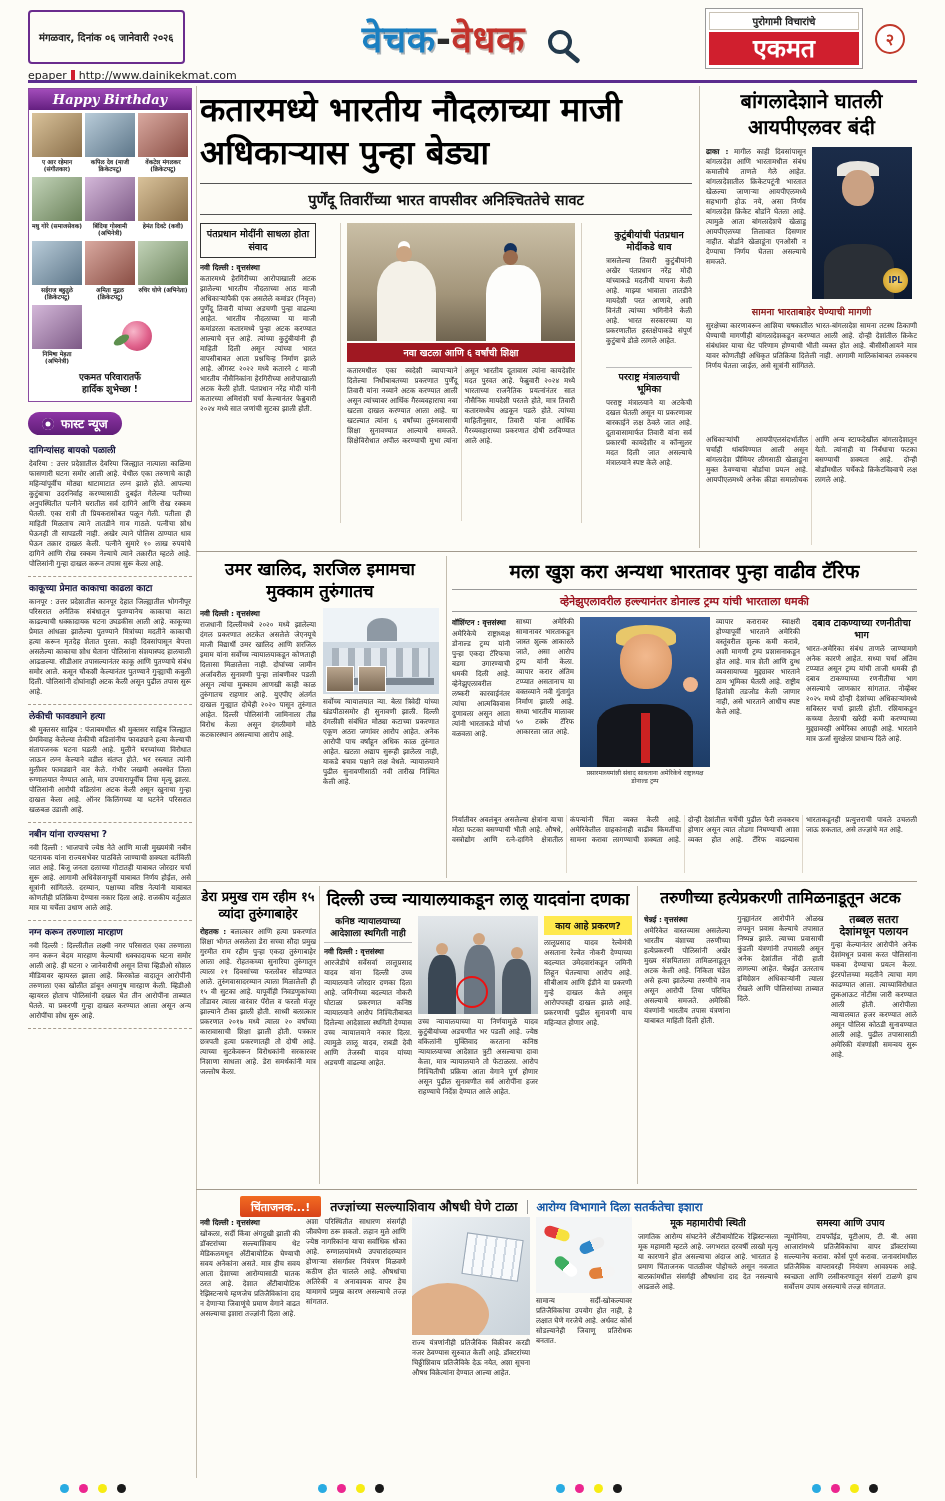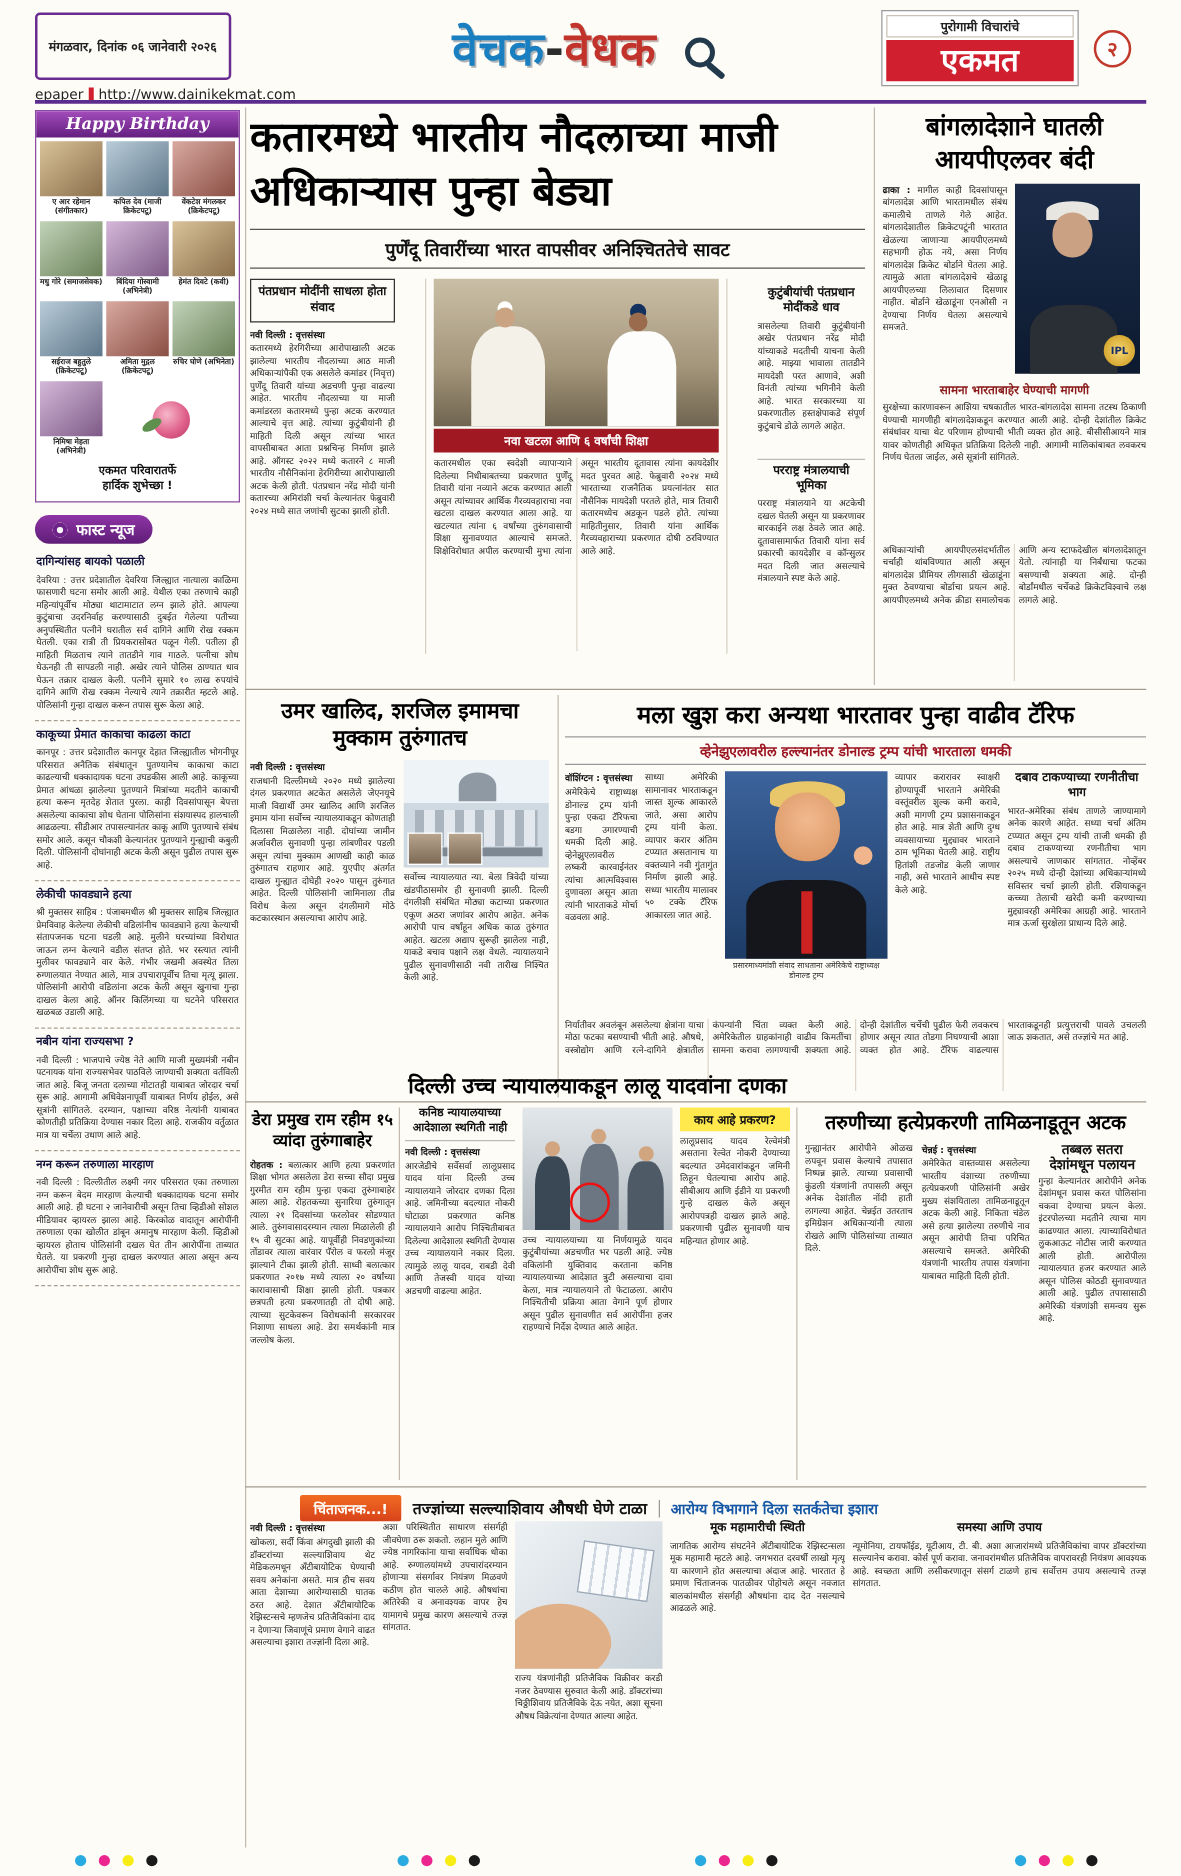--- a/index.html
+++ b/index.html
@@ -100,21 +100,21 @@
   .ph-trump .suit{position:absolute;left:13%;bottom:0;width:74%;height:42%;background:#14161c;border-radius:34% 34% 0 0;}
   .ph-trump .tie{position:absolute;left:47%;bottom:3%;width:7%;height:33%;background:#c22;}
   .ph-trump .hand{position:absolute;right:9%;top:40%;width:15px;height:15px;background:#f0b58d;border-radius:50%;}
   .tr-cap{font-size:6.3px;line-height:7.6px;text-align:center;color:#333;margin-top:2px;}
   .blockhead{font-weight:800;font-size:9.5px;line-height:12px;text-align:center;margin-bottom:3px;color:#111;}
   .tr-bottom{column-count:4;column-gap:7px;column-rule:1px solid #ddd6c9;margin-top:6px;height:58px;}
   
   #sec-rr{left:200px;top:888px;width:116px;height:296px;overflow:hidden;}
   .rr-hl{font-size:13px;line-height:17px;font-weight:800;text-align:center;margin-bottom:5px;color:#000;}
   
-  #sec-lalu{left:324px;top:858px;width:308px;height:296px;overflow:hidden;}
+  #sec-lalu{left:324px;top:888px;width:308px;height:296px;overflow:hidden;}
   .ll-hl{font-size:17px;line-height:22px;font-weight:800;text-align:center;color:#000;}
   .ll-row{display:flex;gap:6px;margin-top:6px;height:240px;}
   .ll-c1{width:88px;flex:none;} .ll-c2{width:120px;flex:none;} .ll-c3{flex:1;}
   .kicker{font-weight:800;font-size:9px;line-height:11.5px;text-align:center;margin-bottom:3px;color:#111;border-bottom:1px solid #bbb;padding-bottom:3px;}
   .ph-lalu{height:98px;background:linear-gradient(#e3e7ea,#b3bcc2);margin-bottom:3px;}
   .ph-lalu .f1{position:absolute;left:8%;bottom:0;width:24%;height:60%;background:#3a4754;border-radius:40% 40% 0 0;}
   .ph-lalu .f2{position:absolute;left:38%;bottom:0;width:26%;height:70%;background:#6b7682;border-radius:40% 40% 0 0;}
   .ph-lalu .f3{position:absolute;right:6%;bottom:0;width:24%;height:56%;background:#4e5a66;border-radius:40% 40% 0 0;}
   .ph-lalu .f1::before,.ph-lalu .f2::before,.ph-lalu .f3::before{content:"";position:absolute;top:-12px;left:30%;width:12px;height:12px;border-radius:50%;background:#d0a580;}
   .ph-lalu .ring{position:absolute;left:32%;bottom:6%;width:32px;height:32px;border:2px solid #e11;border-radius:50%;}
@@ -389,25 +389,25 @@
         <div class="yhead">काय आहे प्रकरण?</div>
         <p class="jtext" style="height:215px;">लालूप्रसाद यादव रेल्वेमंत्री असताना रेल्वेत नोकरी देण्याच्या बदल्यात उमेदवारांकडून जमिनी लिहून घेतल्याचा आरोप आहे. सीबीआय आणि ईडीने या प्रकरणी गुन्हे दाखल केले असून आरोपपत्रही दाखल झाले आहे. प्रकरणाची पुढील सुनावणी याच महिन्यात होणार आहे.</p>
       </div>
     </div>
   </div>
 
   <div class="abs" id="sec-tamil">
     <h2 class="tm-hl">तरुणीच्या हत्येप्रकरणी तामिळनाडूतून अटक</h2>
     <div class="tm-row">
       <div class="tm-c">
-        <p class="jtext" style="height:246px;">गुन्ह्यानंतर आरोपीने ओळख लपवून प्रवास केल्याचे तपासात निष्पन्न झाले. त्याच्या प्रवासाची कुंडली यंत्रणांनी तपासली असून अनेक देशांतील नोंदी हाती लागल्या आहेत. चेन्नईत उतरताच इमिग्रेशन अधिकाऱ्यांनी त्याला रोखले आणि पोलिसांच्या ताब्यात दिले.</p>
-      </div>
-      <div class="tm-c">
         <div class="dl">चेन्नई : वृत्तसंस्था</div>
         <p class="jtext" style="height:232px;">अमेरिकेत वास्तव्यास असलेल्या भारतीय वंशाच्या तरुणीच्या हत्येप्रकरणी पोलिसांनी अखेर मुख्य संशयिताला तामिळनाडूतून अटक केली आहे. निकिता चंडेल असे हत्या झालेल्या तरुणीचे नाव असून आरोपी तिचा परिचित असल्याचे समजते. अमेरिकी यंत्रणांनी भारतीय तपास यंत्रणांना याबाबत माहिती दिली होती.</p>
+      </div>
+      <div class="tm-c">
+        <p class="jtext" style="height:246px;">गुन्ह्यानंतर आरोपीने ओळख लपवून प्रवास केल्याचे तपासात निष्पन्न झाले. त्याच्या प्रवासाची कुंडली यंत्रणांनी तपासली असून अनेक देशांतील नोंदी हाती लागल्या आहेत. चेन्नईत उतरताच इमिग्रेशन अधिकाऱ्यांनी त्याला रोखले आणि पोलिसांच्या ताब्यात दिले.</p>
       </div>
       <div class="tm-c">
         <div class="tm-sub">तब्बल सतरा देशांमधून पलायन</div>
         <p class="jtext" style="height:228px;">गुन्हा केल्यानंतर आरोपीने अनेक देशांमधून प्रवास करत पोलिसांना चकवा देण्याचा प्रयत्न केला. इंटरपोलच्या मदतीने त्याचा माग काढण्यात आला. त्याच्याविरोधात लुकआऊट नोटीस जारी करण्यात आली होती. आरोपीला न्यायालयात हजर करण्यात आले असून पोलिस कोठडी सुनावण्यात आली आहे. पुढील तपासासाठी अमेरिकी यंत्रणांशी समन्वय सुरू आहे.</p>
       </div>
     </div>
   </div>
 
   <div class="abs" id="sec-anti">
     <div class="an-strip">
@@ -424,20 +424,29 @@
       <div class="an-c2">
         <p class="jtext" style="height:198px;">अशा परिस्थितीत साधारण संसर्गही जीवघेणा ठरू शकतो. लहान मुले आणि ज्येष्ठ नागरिकांना याचा सर्वाधिक धोका आहे. रुग्णालयांमध्ये उपचारांदरम्यान होणाऱ्या संसर्गावर नियंत्रण मिळवणे कठीण होत चालले आहे. औषधांचा अतिरेकी व अनावश्यक वापर हेच यामागचे प्रमुख कारण असल्याचे तज्ज्ञ सांगतात.</p>
       </div>
       <div class="an-c3">
         <div class="photo ph-hand">
             <div class="arm"></div>
             <div class="strip"></div>
           </div>
         <p class="jtext" style="height:76px;font-family:Liberation Serif, serif;">राज्य यंत्रणांनीही प्रतिजैविक विक्रीवर करडी नजर ठेवण्यास सुरुवात केली आहे. डॉक्टरांच्या चिठ्ठीशिवाय प्रतिजैविके देऊ नयेत, अशा सूचना औषध विक्रेत्यांना देण्यात आल्या आहेत.</p>
       </div>
+      <div class="an-c4">
+        <div class="photo ph-pills">
+          <span class="capsule c1"></span>
+          <span class="capsule c2"></span>
+          <span class="capsule c3"></span>
+          <span class="capsule c4"></span>
+        </div>
+        <p class="jtext" style="height:118px;">सामान्य सर्दी-खोकल्यावर प्रतिजैविकांचा उपयोग होत नाही, हे लक्षात घेणे गरजेचे आहे. अर्धवट कोर्स सोडल्यानेही जिवाणू प्रतिरोधक बनतात.</p>
+      </div>
       <div class="an-c5">
         <div class="blockhead">मूक महामारीची स्थिती</div>
         <p class="jtext" style="height:182px;">जागतिक आरोग्य संघटनेने अँटीबायोटिक रेझिस्टन्सला मूक महामारी म्हटले आहे. जगभरात दरवर्षी लाखो मृत्यू या कारणाने होत असल्याचा अंदाज आहे. भारतात हे प्रमाण चिंताजनक पातळीवर पोहोचले असून नवजात बालकांमधील संसर्गही औषधांना दाद देत नसल्याचे आढळले आहे.</p>
       </div>
       <div class="an-c6">
         <div class="blockhead">समस्या आणि उपाय</div>
         <p class="jtext" style="height:182px;">न्यूमोनिया, टायफॉईड, यूटीआय, टी. बी. अशा आजारांमध्ये प्रतिजैविकांचा वापर डॉक्टरांच्या सल्ल्यानेच करावा. कोर्स पूर्ण करावा. जनावरांमधील प्रतिजैविक वापरावरही नियंत्रण आवश्यक आहे. स्वच्छता आणि लसीकरणातून संसर्ग टाळणे हाच सर्वोत्तम उपाय असल्याचे तज्ज्ञ सांगतात.</p>
       </div>
     </div>
   </div>

